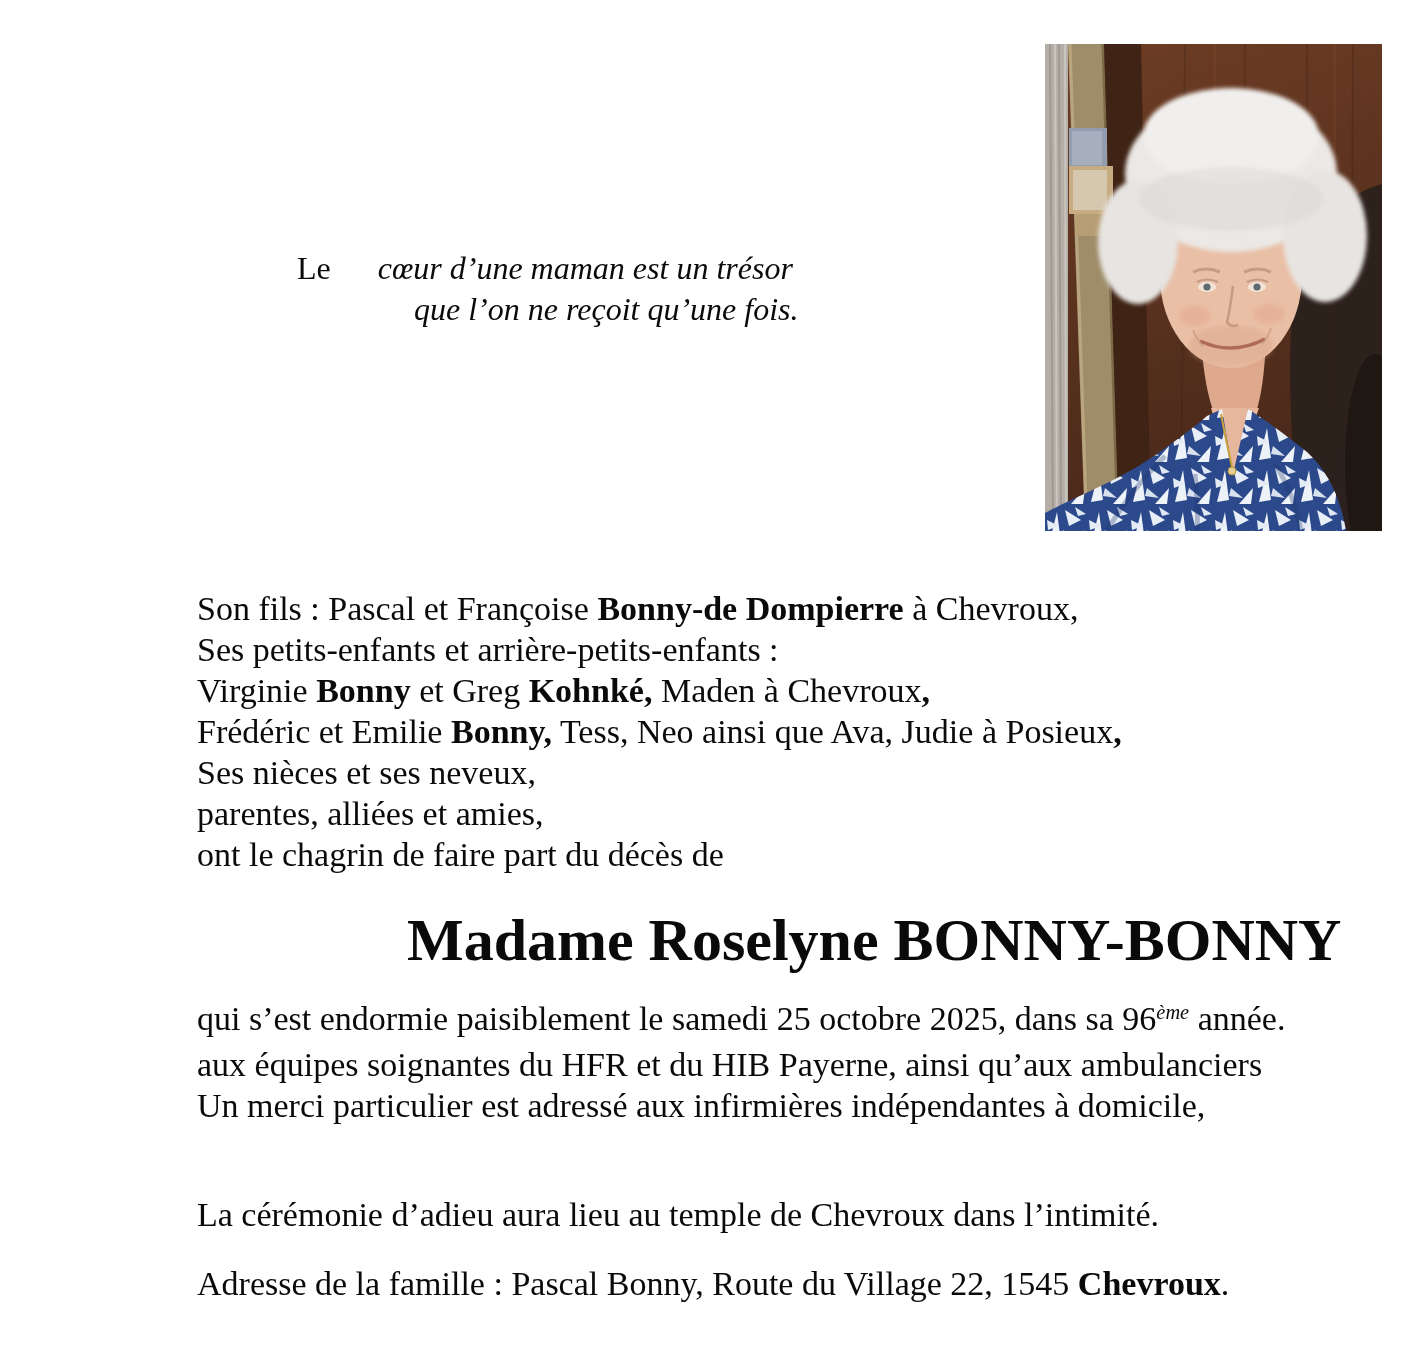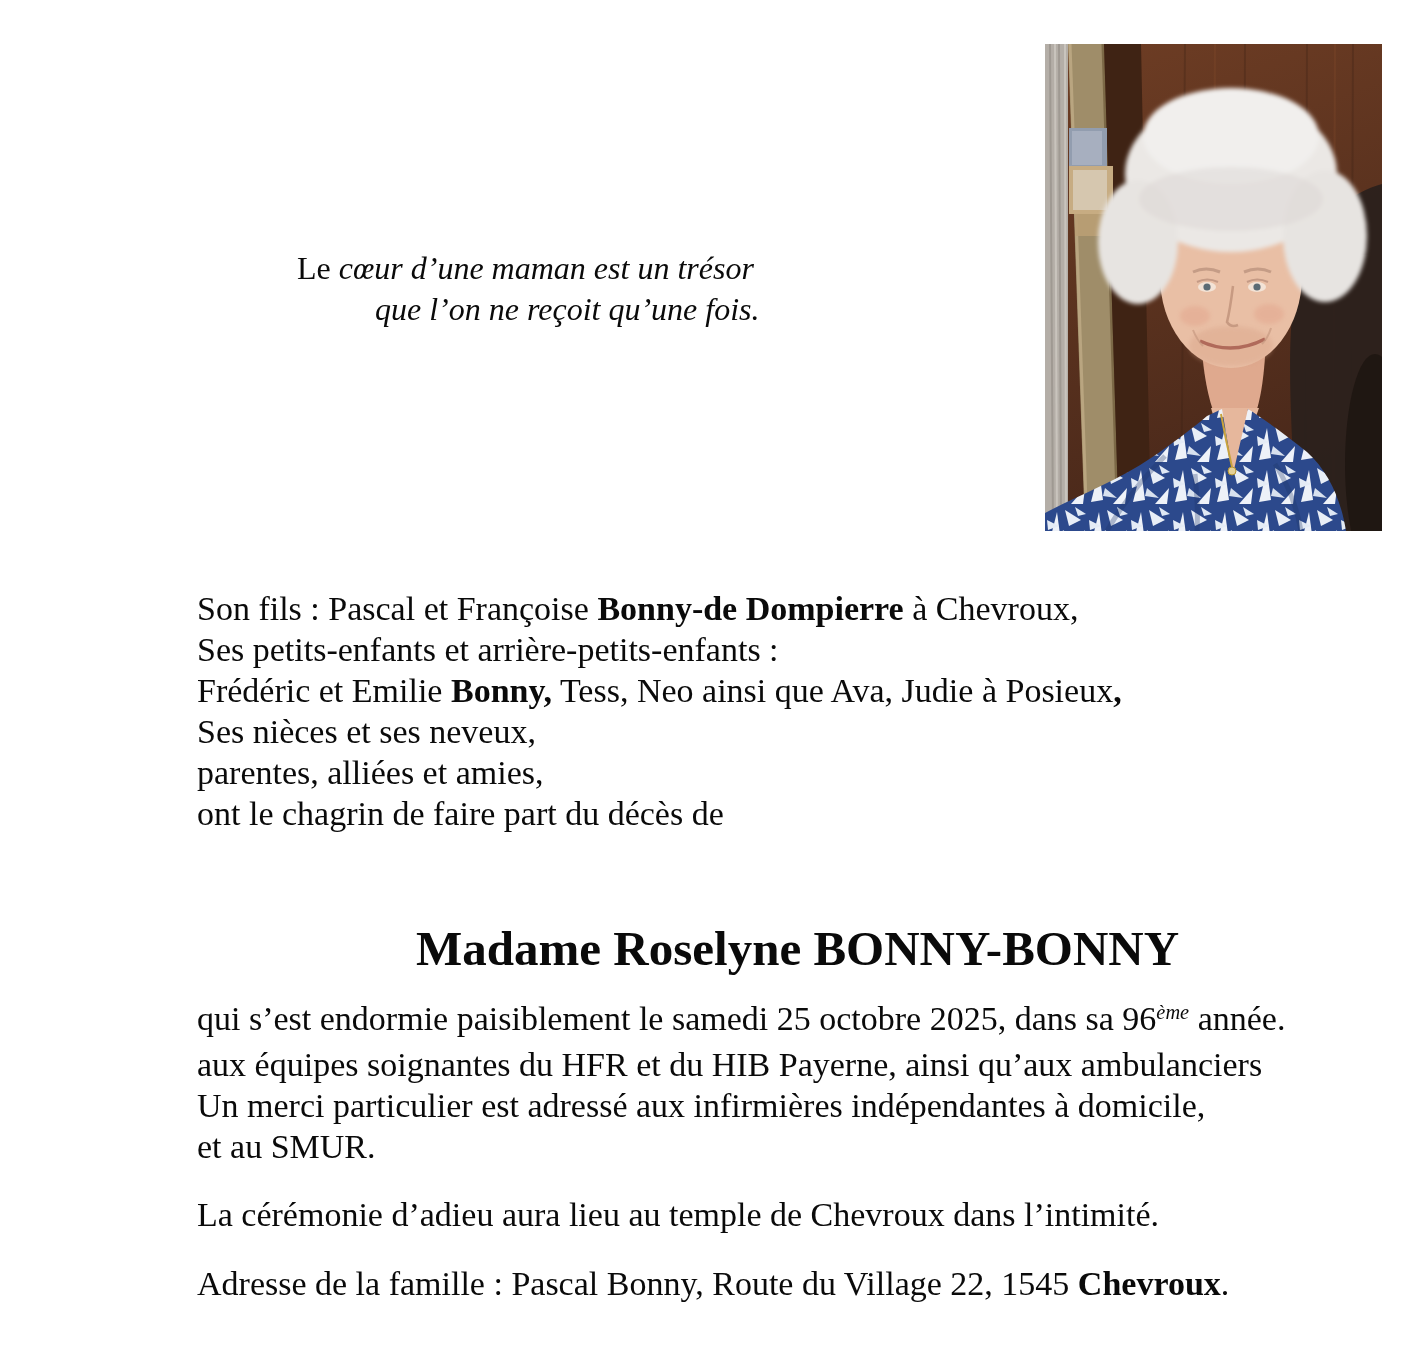--- a/index.html
+++ b/index.html
@@ -5,39 +5,39 @@
   html,body{margin:0;padding:0;background:#ffffff;}
   .page{
     position:relative;
     width:1418px;height:1364px;
     background:#ffffff;
     overflow:hidden;
     font-family:"Liberation Serif","DejaVu Serif",serif;
     color:#0a0a0a;
   }
   .b{font-weight:bold;}
-  .i{font-style:italic;}
+  .i{font-style:italic;margin-left:39px;}
   .sup{font-size:0.6em;position:relative;top:-0.55em;font-style:italic;}
   .quote{
     position:absolute;left:297px;top:248px;
     font-size:32px;line-height:41px;white-space:nowrap;
   }
   .quote .q2{margin-left:78px;}
   .photo{
     position:absolute;left:1045px;top:44px;width:337px;height:487px;
   }
   .photo svg{display:block;width:337px;height:487px;}
   .para{
     position:absolute;left:197px;
     font-size:34px;line-height:41px;white-space:nowrap;
   }
   .family{top:588px;}
   .title{
-    position:absolute;left:399px;top:901px;margin:17px;
-    font-size:49px;line-height:62px;font-weight:bold;white-space:nowrap;
+    position:absolute;left:399px;top:901px;margin:8px;
+    font-size:60px;line-height:62px;font-weight:bold;white-space:nowrap;
   }
   .passing{top:998px;}
   .ceremony{top:1194px;}
   .address{top:1263px;text-align:center;}
 </style>
 </head>
 <body>
 
 <div class="page">
 
@@ -148,33 +148,33 @@
         <ellipse cx="280" cy="192" rx="42" ry="66" fill="#e7e4e1"></ellipse>
         <ellipse cx="186" cy="92" rx="88" ry="48" fill="#f1efed"></ellipse>
         <ellipse cx="186" cy="155" rx="92" ry="32" fill="#d9d5d2" opacity="0.45"></ellipse>
       </g>
     </svg>
   </div>
 
   <div class="para family">
     <div><span>Son fils : Pascal et Françoise </span><span class="b">Bonny-de Dompierre</span><span> à Chevroux,</span></div>
     <div><span>Ses petits-enfants et arrière-petits-enfants :</span></div>
+    <div><span>Virginie </span><span class="b">Bonny</span><span> et Greg </span><span class="b">Kohnké,</span><span> Maden à Chevroux</span><span class="b">,</span></div>
     <div><span>Frédéric et Emilie </span><span class="b">Bonny,</span><span> Tess, Neo ainsi que Ava, Judie à Posieux</span><span class="b">,</span></div>
     <div><span>Ses nièces et ses neveux,</span></div>
     <div><span>parentes, alliées et amies,</span></div>
     <div><span>ont le chagrin de faire part du décès de</span></div>
   </div>
 
   <h1 class="title">Madame Roselyne BONNY-BONNY</h1>
 
   <div class="para passing">
     <div><span>qui s’est endormie paisiblement le samedi 25 octobre 2025, dans sa 96</span><span class="sup">ème</span><span> année.</span></div>
     <div><span>aux équipes soignantes du HFR et du HIB Payerne, ainsi qu’aux ambulanciers</span></div>
     <div><span>Un merci particulier est adressé aux infirmières indépendantes à domicile,</span></div>
-    <div><span>et au SMUR.</span></div>
   </div>
 
   <div class="para ceremony">
     <div><span>La cérémonie d’adieu aura lieu au temple de Chevroux dans l’intimité.</span></div>
   </div>
 
   <div class="para address">
     <div><span>Adresse de la famille : Pascal Bonny, Route du Village 22, 1545 </span><span class="b">Chevroux</span><span>.</span></div>
   </div>
 

